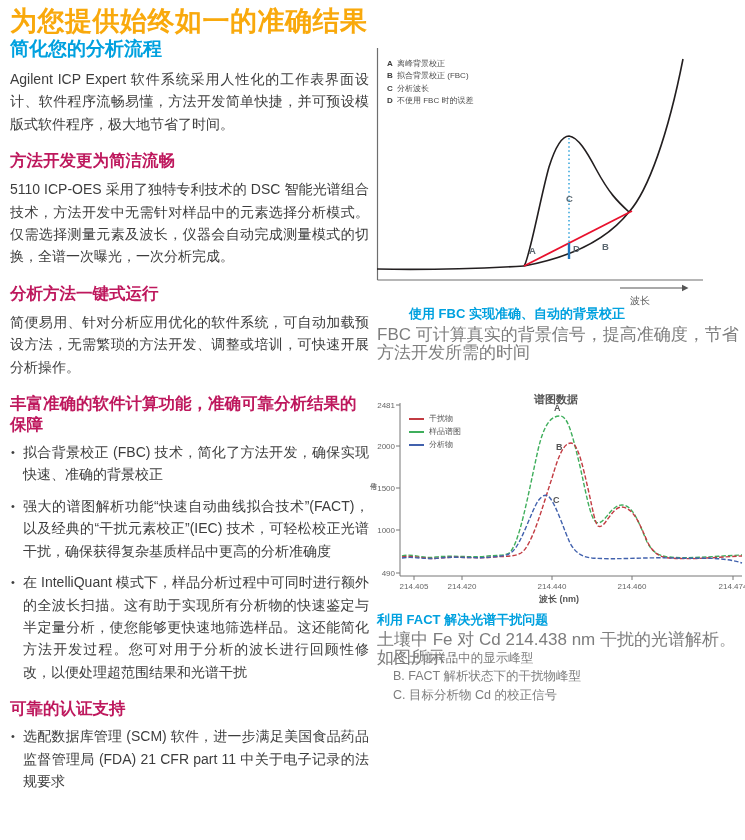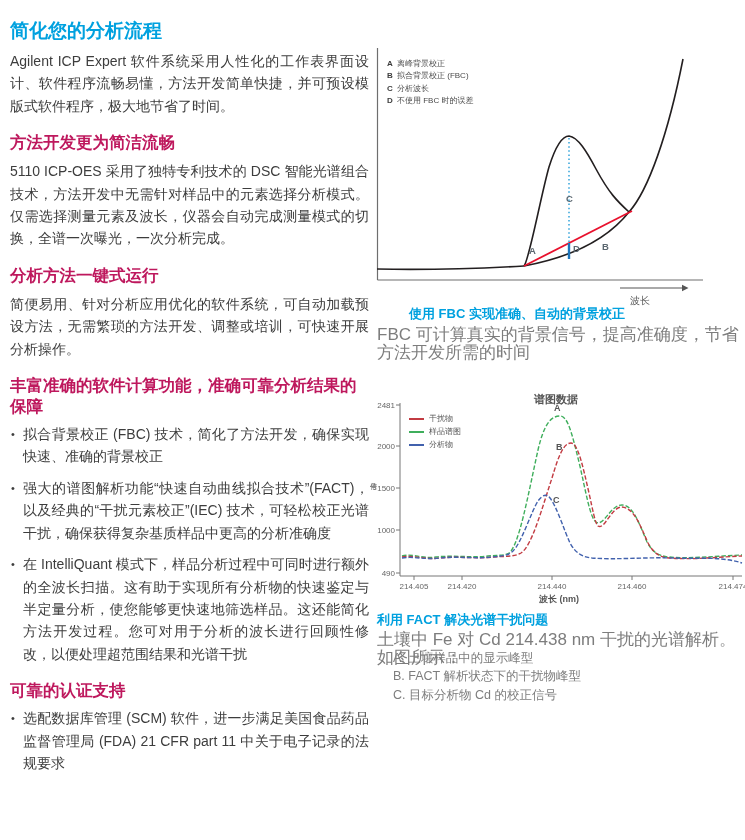--- a/index.html
+++ b/index.html
@@ -3,21 +3,21 @@
 <meta charset="utf-8">
 <style>
   html,body{margin:0;padding:0;}
   body{
     width:745px;height:840px;position:relative;background:#ffffff;
     font-family:"Liberation Sans","DejaVu Sans",sans-serif;
     -webkit-font-smoothing:antialiased;overflow:hidden;
   }
   .left-col{position:absolute;left:10px;top:6px;width:359px;}
   .doc-title{font-size:27px;line-height:31px;font-weight:bold;color:#f9a90c;margin:0;letter-spacing:.5px;}
-  .doc-subtitle{font-size:19px;line-height:24px;font-weight:bold;color:#00a1df;margin:13px 0 0;}
+  .doc-subtitle{font-size:19px;line-height:24px;font-weight:bold;color:#00a1df;margin:0 0 0;}
   p.body-text{font-size:14px;line-height:22.4px;color:#3d3d3d;margin:7px 0 0;text-align:justify;}
   .sec-h{font-size:16.5px;line-height:21px;font-weight:bold;color:#be185d;margin:15px 0 0;}
   ul.bullets{list-style:none;margin:6px 0 0;padding:0 0 0 13px;}
   ul.bullets li{position:relative;font-size:14px;line-height:22.4px;color:#3d3d3d;margin:0 0 9px;text-align:justify;}
   ul.bullets li::before{content:"•";position:absolute;left:-12px;top:0;font-size:11px;color:#3d3d3d;}
 
   .right-col{position:absolute;left:376px;top:0;width:369px;height:840px;}
   .fig-svg{position:absolute;left:0;display:block;}
   #fig1-svg{top:45px;}
   #fig2-svg{top:390px;}
@@ -36,20 +36,21 @@
   .cap-body{position:absolute;left:1px;width:362px;font-size:17px;line-height:18px;color:#7d7d7d;}
   #fbc-cap-body{top:326px;}
   #fact-cap-body{top:631px;}
   .cap-items{position:absolute;left:1px;top:649px;width:362px;font-size:12.5px;line-height:18.4px;color:#7d7d7d;margin-left:16px;}
   .ylabel-vert{position:absolute;left:-8px;top:477px;writing-mode:vertical-rl;font-size:7px;color:#666;letter-spacing:1px;}
 </style>
 </head>
 <body>
 
 <div class="left-col">
+  <h1 class="doc-title">为您提供始终如一的准确结果</h1>
   <h2 class="doc-subtitle">简化您的分析流程</h2>
   <p class="body-text">Agilent ICP Expert 软件系统采用人性化的工作表界面设计、软件程序流畅易懂，方法开发简单快捷，并可预设模版式软件程序，极大地节省了时间。</p>
 
   <h3 class="sec-h">方法开发更为简洁流畅</h3>
   <p class="body-text">5110 ICP-OES 采用了独特专利技术的 DSC 智能光谱组合技术，方法开发中无需针对样品中的元素选择分析模式。仅需选择测量元素及波长，仪器会自动完成测量模式的切换，全谱一次曝光，一次分析完成。</p>
 
   <h3 class="sec-h">分析方法一键式运行</h3>
   <p class="body-text">简便易用、针对分析应用优化的软件系统，可自动加载预设方法，无需繁琐的方法开发、调整或培训，可快速开展分析操作。</p>
 
   <h3 class="sec-h">丰富准确的软件计算功能，准确可靠分析结果的保障</h3>

